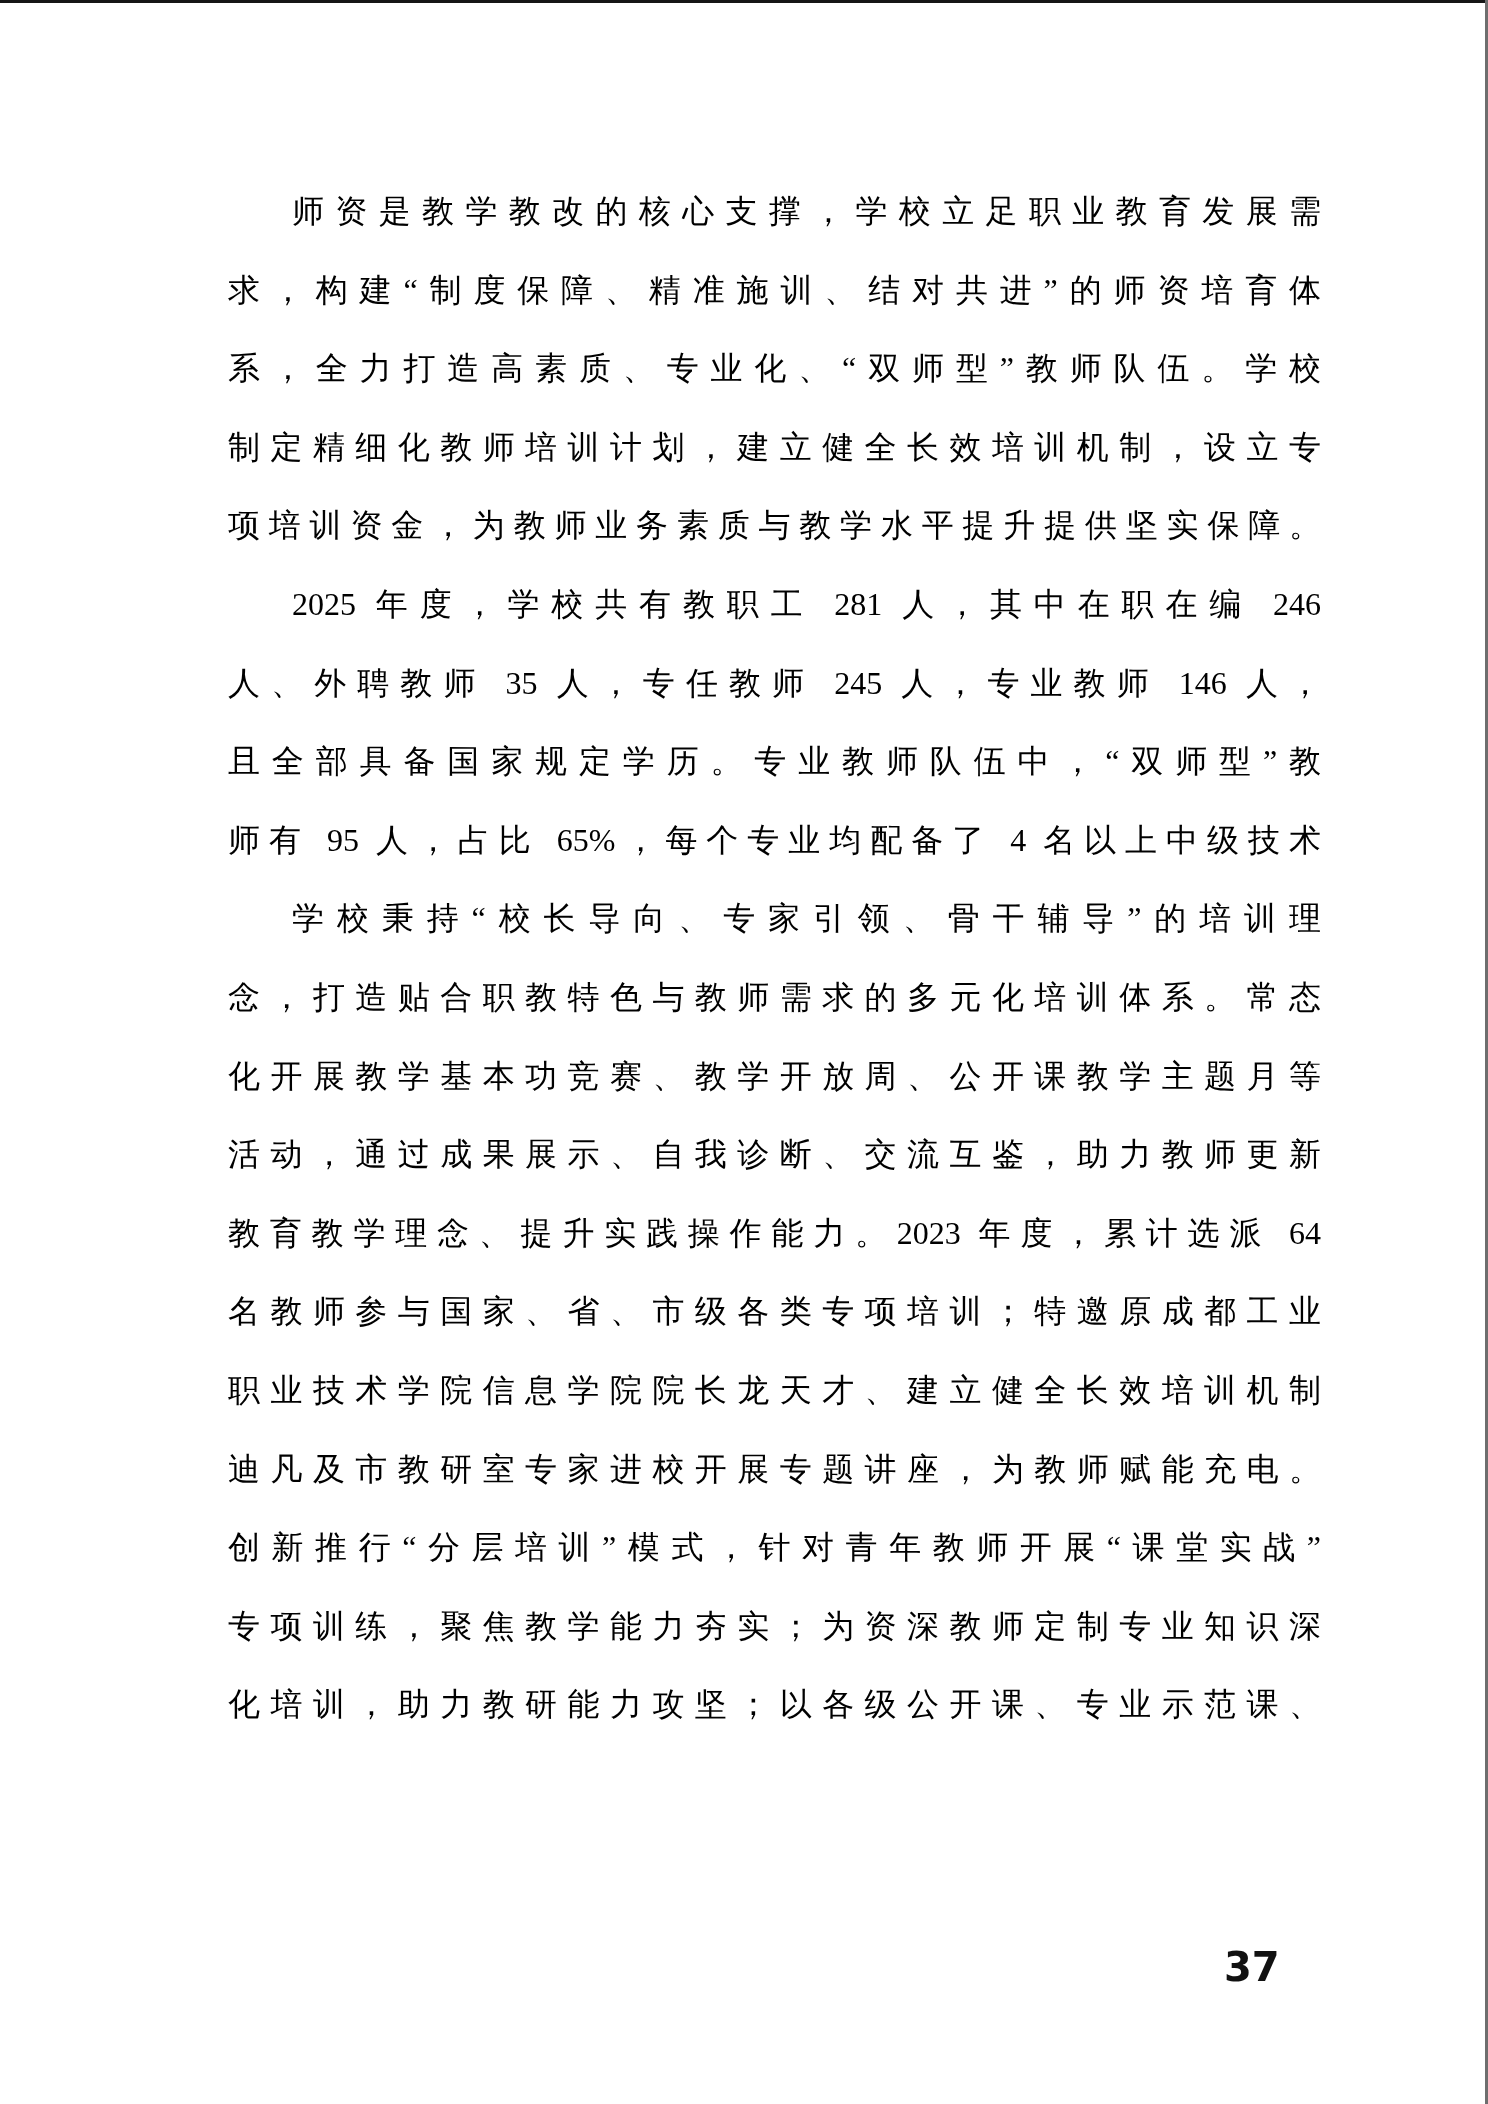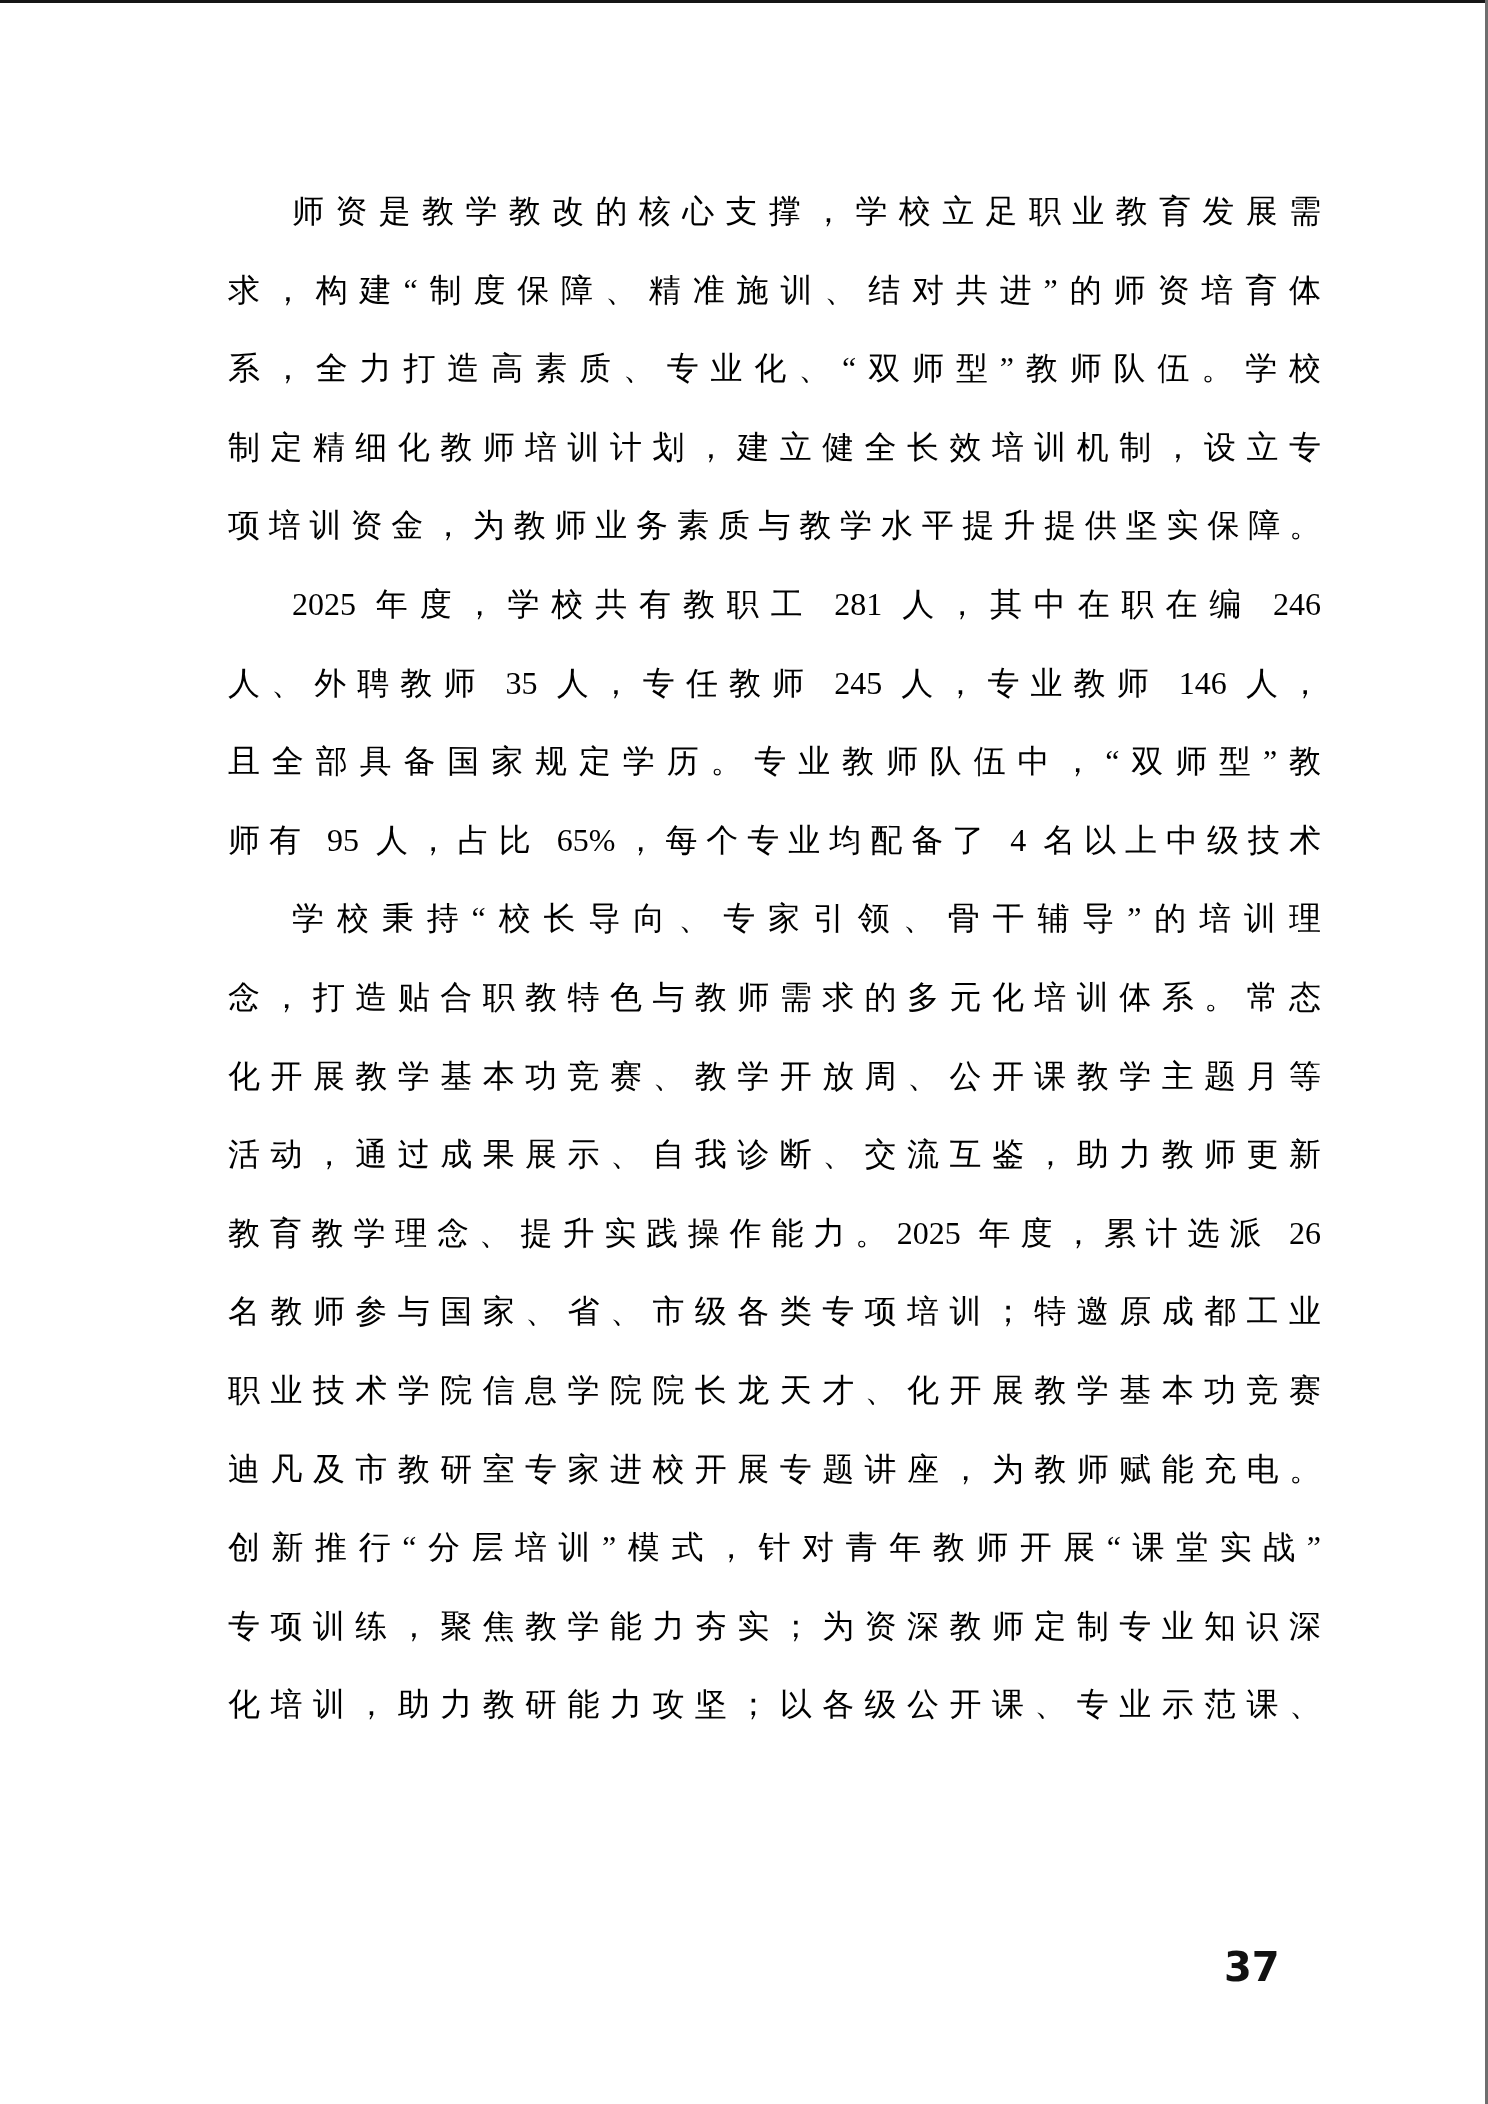--- a/index.html
+++ b/index.html
@@ -78,23 +78,23 @@
       <div class="line indent">2025 年度，学校共有教职工 281 人，其中在职在编 246</div>
       <div class="line">人、外聘教师 35 人，专任教师 245 人，专业教师 146 人，</div>
       <div class="line">且全部具备国家规定学历。专业教师队伍中，“双师型”教</div>
       <div class="line">师有 95 人，占比 65%，每个专业均配备了 4 名以上中级技术</div>
     </div>
     <div>
       <div class="line indent">学校秉持“校长导向、专家引领、骨干辅导”的培训理</div>
       <div class="line">念，打造贴合职教特色与教师需求的多元化培训体系。常态</div>
       <div class="line">化开展教学基本功竞赛、教学开放周、公开课教学主题月等</div>
       <div class="line">活动，通过成果展示、自我诊断、交流互鉴，助力教师更新</div>
-      <div class="line">教育教学理念、提升实践操作能力。2025 年度，累计选派 26</div>
+      <div class="line">教育教学理念、提升实践操作能力。2023 年度，累计选派 64</div>
       <div class="line">名教师参与国家、省、市级各类专项培训；特邀原成都工业</div>
-      <div class="line">职业技术学院信息学院院长龙天才、化开展教学基本功竞赛</div>
+      <div class="line">职业技术学院信息学院院长龙天才、建立健全长效培训机制</div>
       <div class="line">迪凡及市教研室专家进校开展专题讲座，为教师赋能充电。</div>
       <div class="line">创新推行“分层培训”模式，针对青年教师开展“课堂实战”</div>
       <div class="line">专项训练，聚焦教学能力夯实；为资深教师定制专业知识深</div>
       <div class="line">化培训，助力教研能力攻坚；以各级公开课、专业示范课、</div>
     </div>
   </div>
 
 <div class="page-number">37</div>
 
 </body></html>

